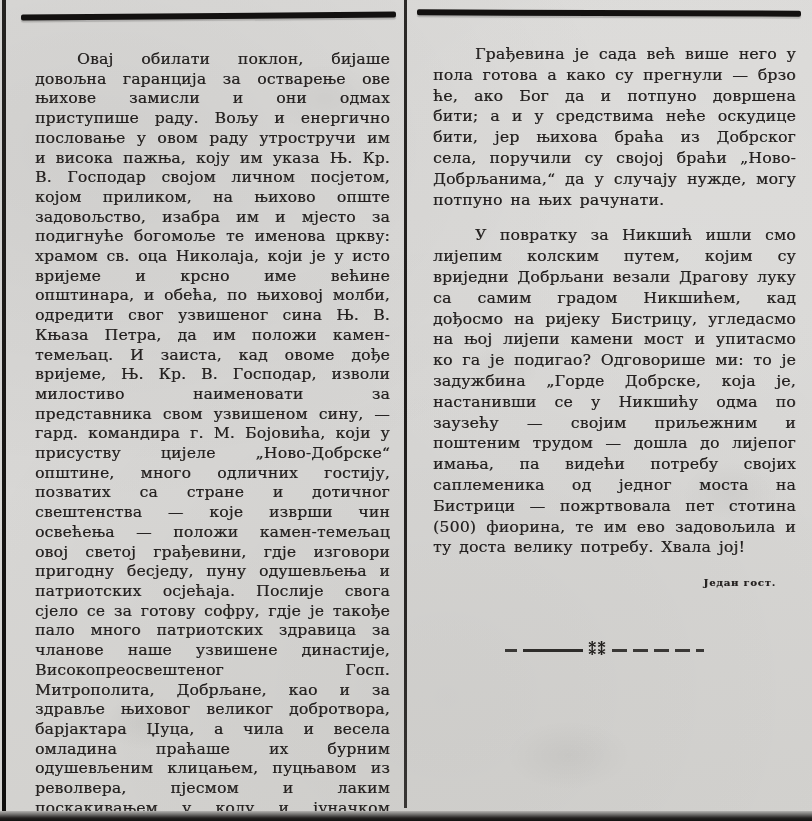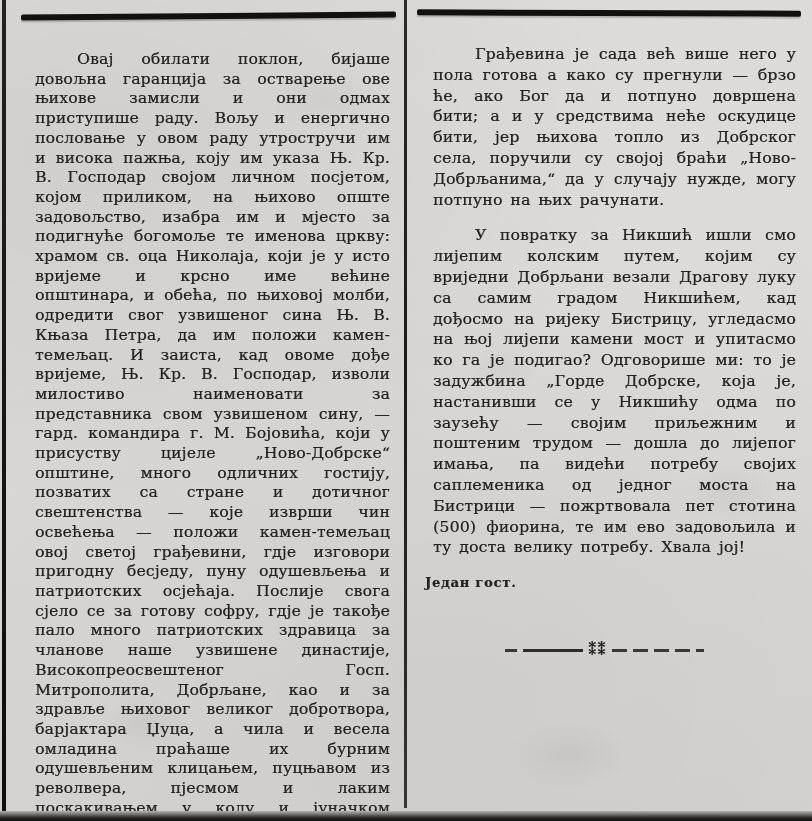--- a/index.html
+++ b/index.html
@@ -52,22 +52,22 @@
 
   .col p {
     margin:8px; text-indent:42px;
     word-spacing:2.6px; letter-spacing:0.2px;
     text-shadow:0.4px 0.3px 0.4px rgba(25,22,20,0.5);
   }
   .col-right p { margin-bottom:15px; }
   .col-right p.continuation { text-indent:0; }
 
   .signature {
-    padding-right:28px; margin-top:14px;
-    font-weight:bold; font-size:13px; letter-spacing:0.8px;
+    text-align:right; padding-right:28px; margin-top:14px;
+    font-weight:bold; font-size:10px; letter-spacing:0.8px;
     text-shadow:0.4px 0.3px 0.4px rgba(25,22,20,0.5);
   }
 
   .ornament {
     margin-top:50px; display:flex; align-items:center; justify-content:center;
     transform:translateX(-10px);
   }
   .orn-line { height:3px; }
   .orn-line.solid {
     width:78px; margin-right:5px;
@@ -93,21 +93,21 @@
   <div class="rule-top rule-top-right"></div>
   <div class="border-left"></div>
   <div class="column-divider"></div>
 
   <div class="col col-left">
     <p>Овај обилати поклон, бијаше довољна гаранција за остварење ове њихове замисли и они одмах приступише раду. Вољу и енергично пословање у овом раду утростручи им и висока пажња, коју им указа Њ. Кр. В. Господар својом личном посјетом, којом приликом, на њихово опште задовољство, изабра им и мјесто за подигнуће богомоље те именова цркву: храмом св. оца Николаја, који је у исто вријеме и крсно име већине општинара, и обећа, по њиховој молби, одредити свог узвишеног сина Њ. В. Књаза Петра, да им положи камен-темељац. И заиста, кад овоме дође вријеме, Њ. Кр. В. Господар, изволи милостиво наименовати за представника свом узвишеном сину, — гард. командира г. М. Бојовића, који у присуству цијеле „Ново-Добрске“ општине, много одличних гостију, позватих са стране и дотичног свештенства — које изврши чин освећења — положи камен-темељац овој светој грађевини, гдје изговори пригодну бесједу, пуну одушевљења и патриотских осјећаја. Послије свога сјело се за готову софру, гдје је такође пало много патриотских здравица за чланове наше узвишене династије, Високопреосвештеног Госп. Митрополита, Добрљане, као и за здравље њиховог великог добротвора, барјактара Џуца, а чила и весела омладина праћаше их бурним одушевљеним клицањем, пуцњавом из револвера, пјесмом и лаким поскакивањем у колу и јуначком црногорском ору.</p>
     <p>Иза овога ми гости, опростисмо се у најљепшем расположењу са својим љубазним домаћинима — пожеливши им сваку срећу и добри напредак у предузетом раду — а ови се нама топло захвалише на</p>
   </div>
 
   <div class="col col-right">
-    <p>Грађевина је сада већ више него у пола готова а како су прегнули — брзо ће, ако Бог да и потпуно довршена бити; а и у средствима неће оскудице бити, јер њихова топло из Добрског села, поручили су својој браћи „Ново-Добрљанима,“ да у случају нужде, могу потпуно на њих рачунати.</p>
+    <p>Грађевина је сада већ више него у пола готова а како су прегнули — брзо ће, ако Бог да и потпуно довршена бити; а и у средствима неће оскудице бити, јер њихова браћа из Добрског села, поручили су својој браћи „Ново-Добрљанима,“ да у случају нужде, могу потпуно на њих рачунати.</p>
     <p>У повратку за Никшић ишли смо лијепим колским путем, којим су вриједни Добрљани везали Драгову луку са самим градом Никшићем, кад дођосмо на ријеку Бистрицу, угледасмо на њој лијепи камени мост и упитасмо ко га је подигао? Одговорише ми: то је задужбина „Горде Добрске, која је, настанивши се у Никшићу одма по заузећу — својим приљежним и поштеним трудом — дошла до лијепог имања, па видећи потребу својих саплеменика од једног моста на Бистрици — пожртвовала пет стотина (500) фиорина, те им ево задовољила и ту доста велику потребу. Хвала јој!</p>
 
     <div class="signature">Један гост.</div>
 
     <div class="ornament">
       <span class="orn-line solid"></span>
       <span class="orn-stars">
         <span>**</span>
         <span>**</span>
       </span>

